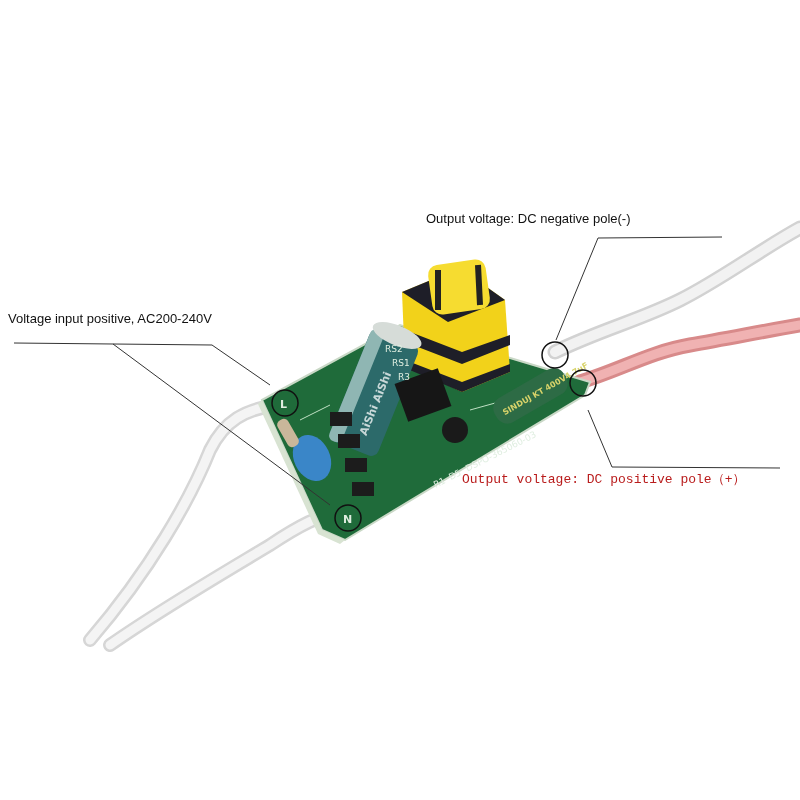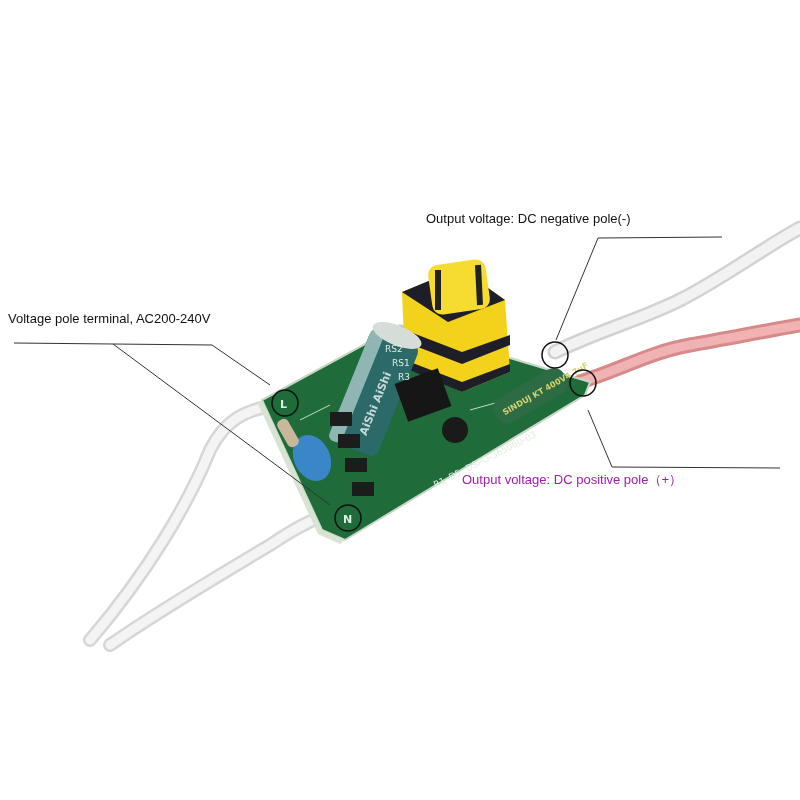--- a/index.html
+++ b/index.html
@@ -1,21 +1,21 @@
 <!DOCTYPE html>
 <html><head>
   <meta charset="utf-8">
   <style>
     html, body { margin: 0; padding: 0; background: #ffffff; }
     body { width: 800px; height: 800px; position: relative; overflow: hidden;
            font-family: "Liberation Sans", sans-serif; }
     .canvas { position: absolute; left: 0; top: 0; width: 800px; height: 800px; }
     .label { position: absolute; font-size: 13px; white-space: nowrap; line-height: 1; }
     .label.black { color: #111111; }
-    .label.red { color: #a21caf; }
+    .label.red { color: #b91c1c; font-family: Liberation Mono, monospace; }
     .silk { font-family: "DejaVu Sans", sans-serif; fill: #dfeee0; font-size: 9px; }
     .capTxt { font-family: "DejaVu Sans", sans-serif; fill: #c8d8d8; font-size: 11px; font-weight: bold; }
     .capTxt2 { font-family: "DejaVu Sans", sans-serif; fill: #d8d36a; font-size: 8px; font-weight: bold; }
   </style>
 </head>
 <body>
 
 <svg class="canvas" viewBox="0 0 800 800" xmlns="http://www.w3.org/2000/svg">
 
   <path d="M275 405 C 245 410, 225 420, 210 450 C 190 500, 150 570, 90 640" stroke="#d6d6d6" stroke-width="14" fill="none" stroke-linecap="round"></path>
@@ -78,14 +78,14 @@
   <circle cx="555" cy="355" r="13" fill="none" stroke="#111" stroke-width="1.5"></circle>
   <circle cx="583" cy="383" r="13" fill="none" stroke="#111" stroke-width="1.5"></circle>
 
   <polyline points="14,343 212,345 270,385" fill="none" stroke="#333" stroke-width="1"></polyline>
   <polyline points="113,344 330,505" fill="none" stroke="#333" stroke-width="1"></polyline>
   <polyline points="722,237 598,238 556,340" fill="none" stroke="#333" stroke-width="1"></polyline>
   <polyline points="588,410 612,467 780,468" fill="none" stroke="#333" stroke-width="1"></polyline>
 </svg>
 
 <div class="label black" style="left:426px; top:212px;">Output voltage: DC negative pole(-)</div>
-<div class="label black" style="left:8px; top:312px;">Voltage pole terminal, AC200-240V</div>
+<div class="label black" style="left:8px; top:312px;">Voltage input positive, AC200-240V</div>
 <div class="label red" style="left:462px; top:473px;">Output voltage: DC positive pole（+）</div>
 
 </body></html>

